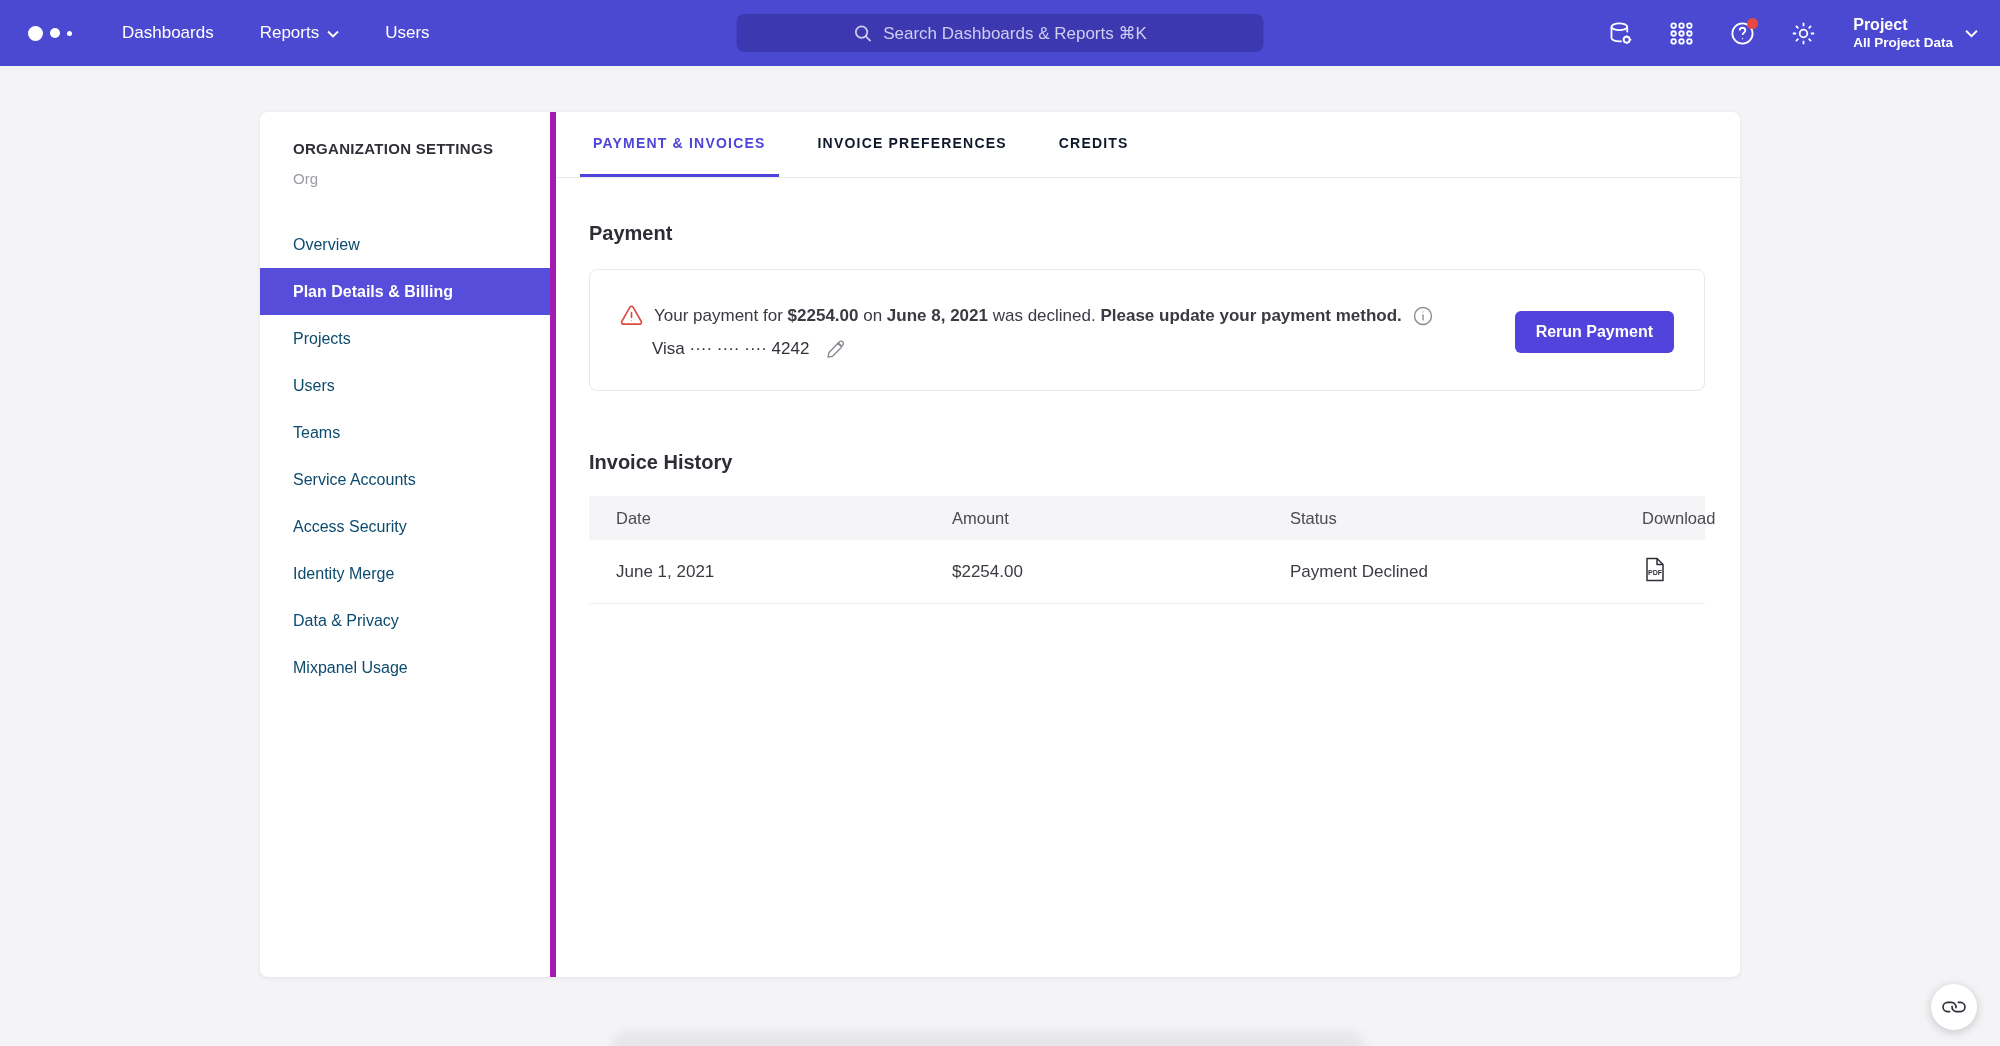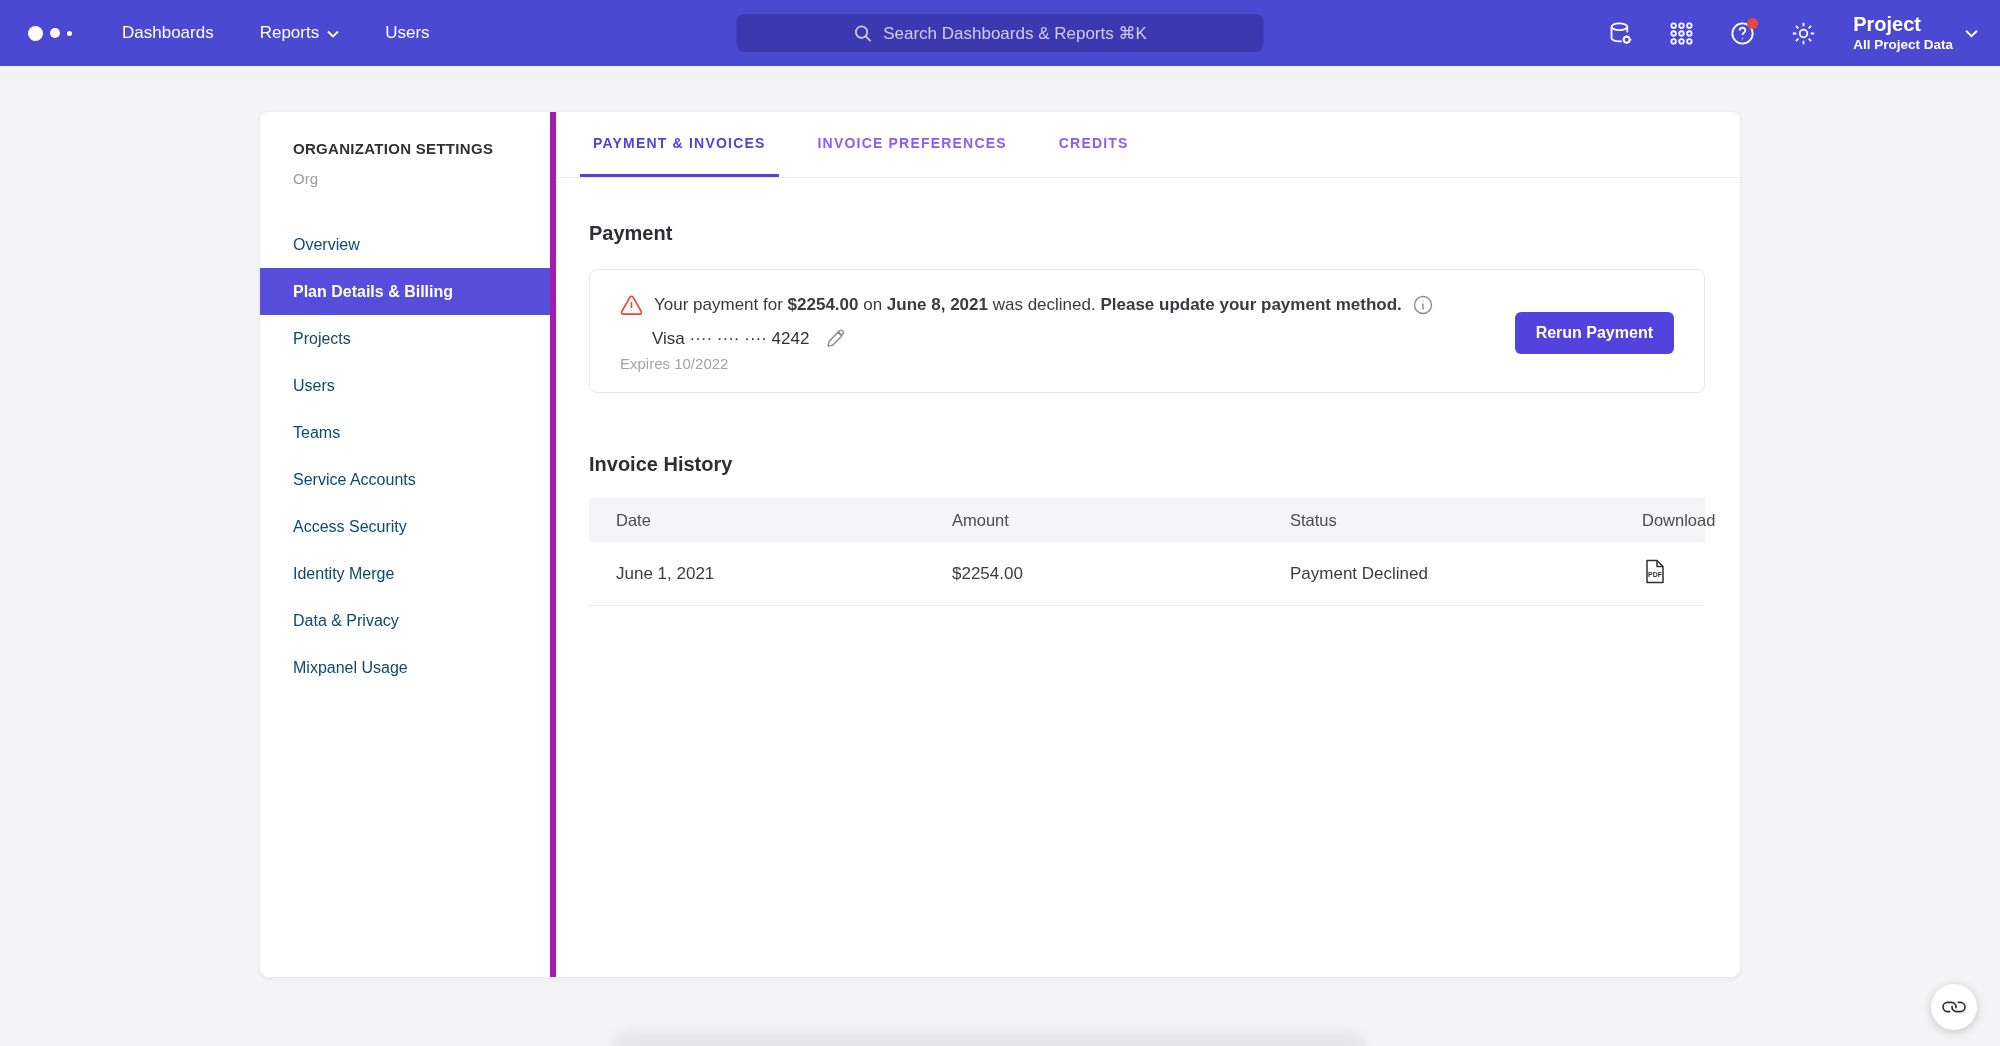--- a/index.html
+++ b/index.html
@@ -29,21 +29,21 @@
     background:rgba(20,18,90,0.28);
     display:flex; align-items:center; justify-content:center; gap:11px;
     color:#cfcdf2; font-size:17px; cursor:text;
   }
   .nav-right { position:absolute; right:22px; top:0; height:66px; display:flex; align-items:center; gap:27px; }
   .nav-icon-btn { width:34px; height:34px; display:flex; align-items:center; justify-content:center; cursor:pointer; position:relative; }
   .nav-icon-btn svg { stroke:#ffffff; }
   .badge-dot { position:absolute; top:2px; right:1px; width:11px; height:11px; border-radius:50%; background:#e8483f; }
   .project-switcher { display:flex; align-items:center; gap:12px; cursor:pointer; margin-left:6px; }
   .project-texts { display:flex; flex-direction:column; line-height:1.25; }
-  .project-label { color:#fff; font-weight:bold; font-size:20px; }
+  .project-label { color:#fff; font-weight:bold; font-size:16px; }
   .project-value { color:#fff; font-weight:bold; font-size:13.5px; }
 
   
   .panel {
     position:absolute; left:260px; top:112px; width:1480px; height:865px;
     background:#ffffff; border-radius:8px;
     box-shadow:0 1px 4px rgba(40,40,60,0.08);
     display:flex;
   }
 
@@ -60,21 +60,21 @@
 
   
   .content { flex:1; display:flex; flex-direction:column; }
   .content-header { height:67px; display:flex; align-items:stretch; border-bottom:1px solid #eaeaec; flex:none; }
   .back-col { width:75px; border-right:1px solid #eaeaec; display:flex; align-items:center; justify-content:center; cursor:pointer; flex:none; }
   .page-title { display:flex; align-items:center; padding-left:28px; font-size:20px; font-weight:bold; color:#2d2d35; }
 
   .tabbar { height:66px; border-bottom:1px solid #eaeaec; display:flex; align-items:stretch; padding-left:11px; flex:none; }
   .tab {
     display:flex; align-items:center; padding:0 13px; margin:0 13px;
-    font-size:14px; letter-spacing:1.2px; color:#8b5cf6; cursor:pointer;
+    font-size:14px; letter-spacing:1.2px; color:#0f172a; cursor:pointer;
     border-bottom:3px solid transparent; font-weight:bold;
   }
   .tab.active { color:#4f44d9; border-bottom-color:#4f44d9; }
 
   .content-body { padding:44px 35px 0 33px; }
   .section-heading { font-size:20px; font-weight:bold; color:#2d2d35; }
 
   .payment-card {
     margin-top:24px; width:1116px; min-height:122px;
     border:1px solid #e8e8eb; border-radius:8px; background:#fff;
@@ -240,21 +240,20 @@
           </div>
           <div class="card-line">
             <span>Visa ···· ···· ···· 4242</span>
             <span class="edit">
               <svg width="21" height="21" viewBox="0 0 22 22" fill="none" stroke="#8b8b93" stroke-width="1.5" stroke-linejoin="round">
                 <path d="M13.5 4.5 17.5 8.5 8 18l-4.8 1 1-4.8z"></path>
                 <path d="M15 3c1-1 2.5-1 3.5 0s1 2.5 0 3.5l-1 1-3.5-3.5z"></path>
               </svg>
             </span>
           </div>
-          <div class="expires-line">Expires 10/2022</div>
         </div>
         <button class="rerun-btn">Rerun Payment</button>
       </div>
 
       <div class="invoice-section">
         <div class="section-heading">Invoice History</div>
         <div class="invoice-table">
           <div class="tr head">
             <div>Date</div>
             <div>Amount</div>

